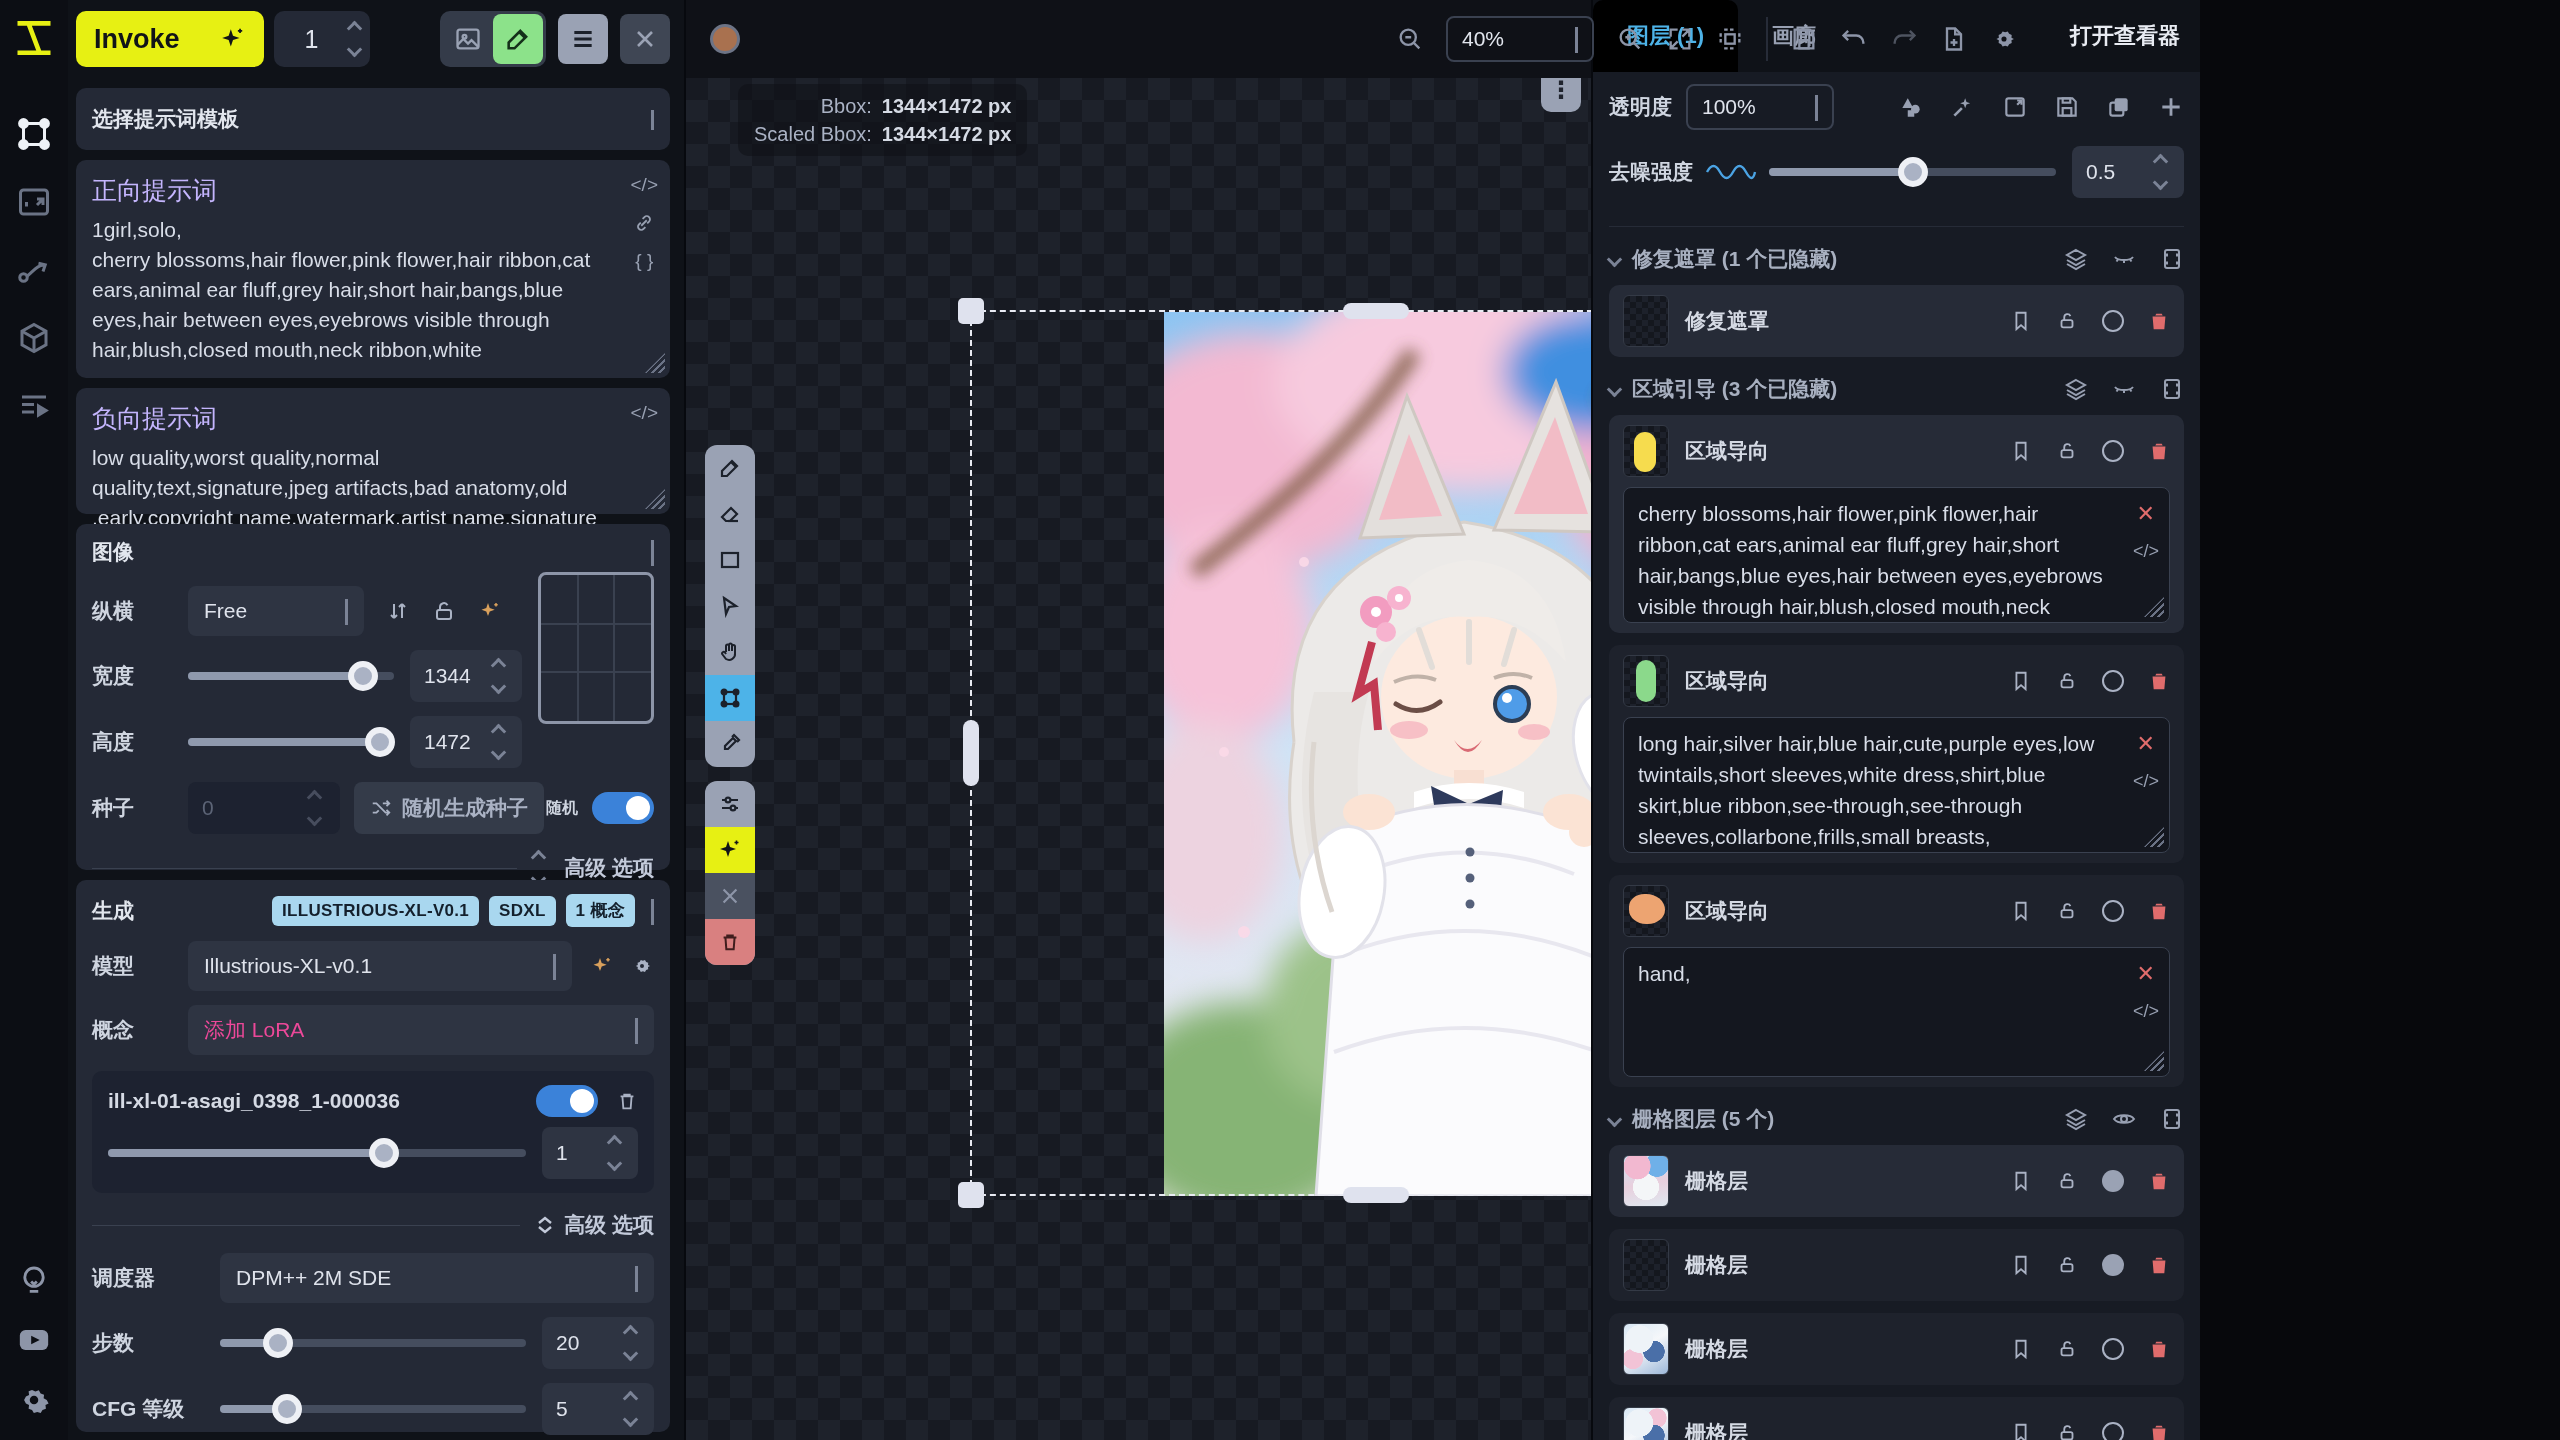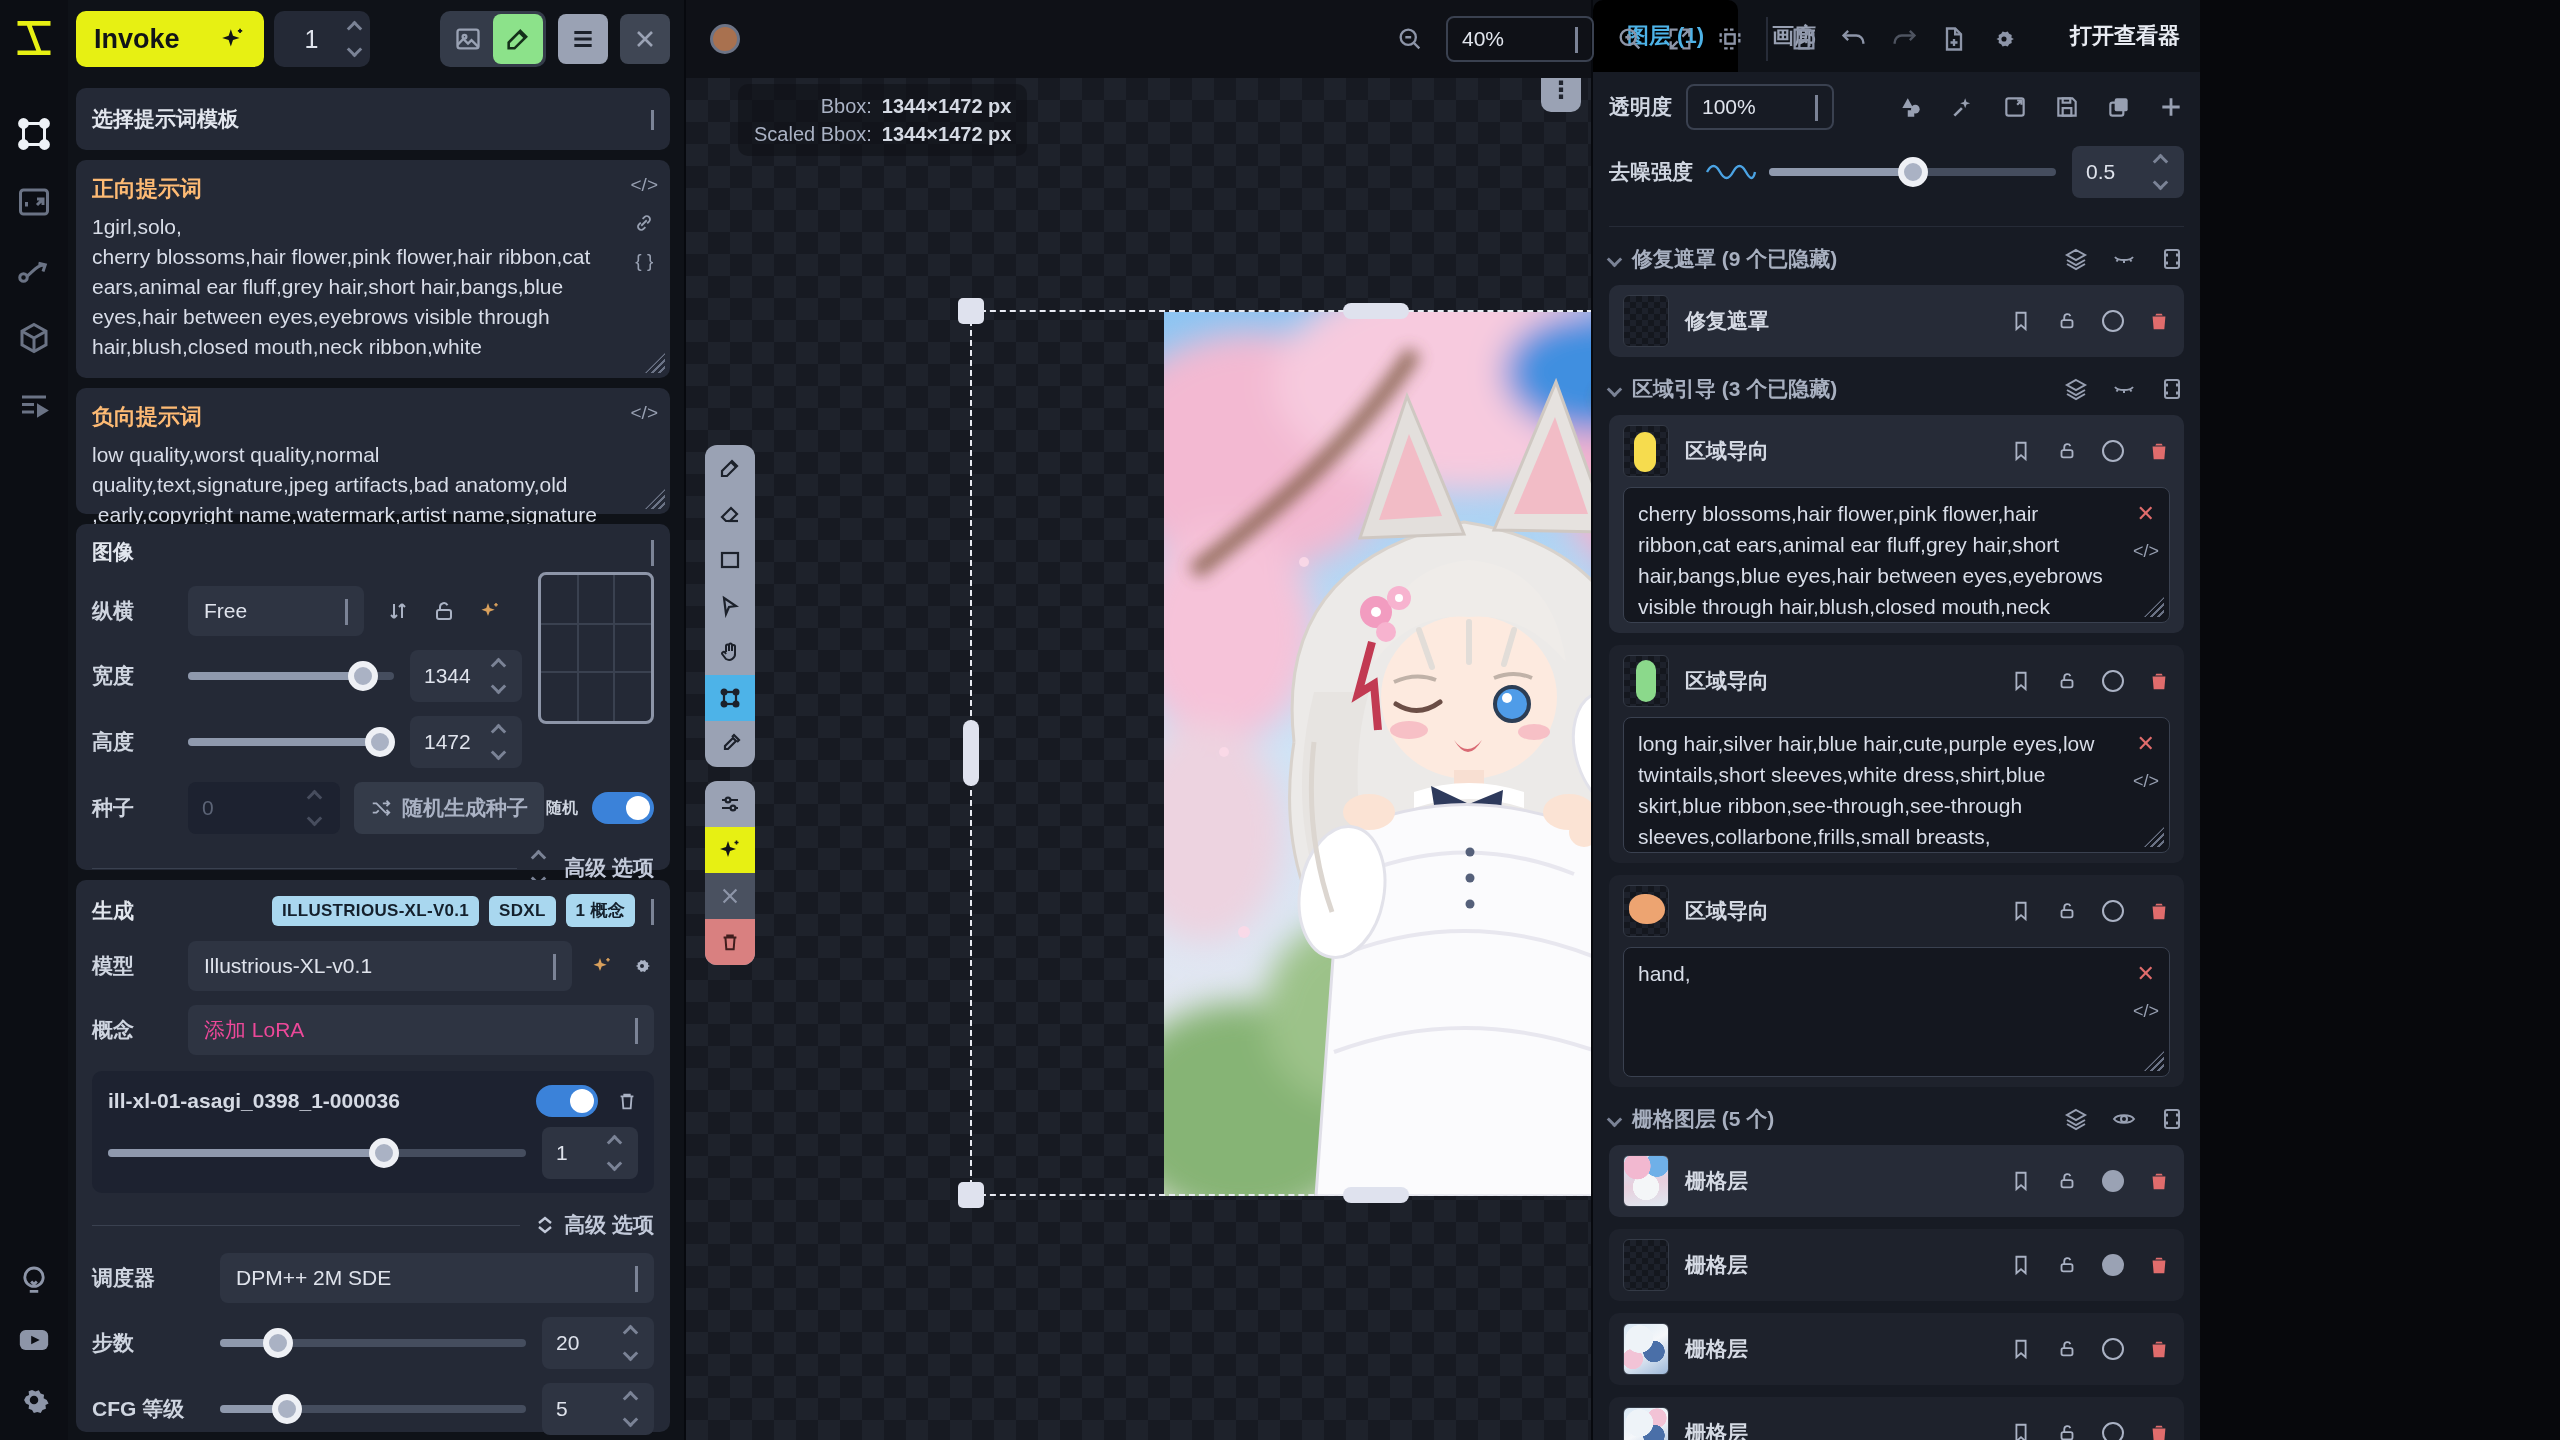--- a/index.html
+++ b/index.html
@@ -29,21 +29,21 @@
   .chev.dn { transform:rotate(45deg); }
   .ltop-group { margin-left:auto; display:flex; gap:12px; align-items:center; }
   .seg2 { background:#343b49; border-radius:10px; display:flex; padding:3px; }
   .sqbtn { width:50px; height:50px; border-radius:8px; display:flex; align-items:center; justify-content:center; color:#9aa2b4; cursor:pointer; }
   .sqbtn.green { background:#8ce28a; color:#14301a; }
   .sqbtn.slate { background:#9aa2b4; color:#1c212b; }
   .sqbtn.dark  { background:#3f4654; color:#9aa2b4; }
 
   .card { background:#242936; border-radius:10px; margin-top:10px; padding:14px 16px; position:relative; }
   .card-head { display:flex; align-items:center; font-size:21px; font-weight:bold; color:#e2e6ee; }
-  .muted-label { color:#fdba74; font-size:22px; font-weight:bold; }
+  .muted-label { color:#c4b5fd; font-size:25px; font-weight:normal; }
   .prompt-text { margin-top:8px; font-size:21px; line-height:30px; color:#d8dde8; white-space:pre-wrap; width:505px; }
   .side-icons { position:absolute; right:12px; top:14px; display:flex; flex-direction:column; gap:16px; align-items:center; color:#98a0b2; font-size:19px; }
   .rz { position:absolute; right:5px; bottom:5px; width:20px; height:20px; clip-path:polygon(100% 0,100% 100%,0 100%); background:repeating-linear-gradient(135deg,transparent 0 3px,#6b7386 3px 5px); }
 
   .row { display:flex; align-items:center; margin-top:14px; }
   .flabel { width:96px; font-size:21px; color:#cfd5e0; font-weight:bold; flex-shrink:0; }
   .select { height:50px; background:#2e3442; border-radius:8px; display:flex; align-items:center; padding:0 16px; font-size:21px; color:#dfe3ec; cursor:pointer; }
   .select .ph { color:#ec4899; }
   .select .sel-chev { margin-left:auto; }
   .slider { flex:1; height:50px; display:flex; align-items:center; position:relative; cursor:pointer; }
@@ -831,21 +831,21 @@
           <span class="nval">0.5</span>
           <span class="stepcol">
               <span class="chev up"></span>
               <span class="chev dn"></span>
             </span>
         </div>
       </div>
 
       <div class="sec-head">
         <span class="chev dn"></span>
-        <span>修复遮罩 (9 个已隐藏)</span>
+        <span>修复遮罩 (1 个已隐藏)</span>
         <div class="sec-icons">
           <span class="icbtn">
             <svg width="24" height="24" viewBox="0 0 24 24" fill="none" stroke="currentColor" stroke-width="2">
                 <path d="M12 3l9 5-9 5-9-5z"></path>
                 <path d="M3 13l9 5 9-5M3 17l9 5 9-5"></path>
               </svg>
             </span>
           <span class="icbtn">
             <svg width="24" height="24" viewBox="0 0 24 24" fill="none" stroke="currentColor" stroke-width="2">
                 <path d="M3 10c3 4 15 4 18 0M6 12.5l-1.5 2M12 13.5V16M18 12.5l1.5 2"></path>

